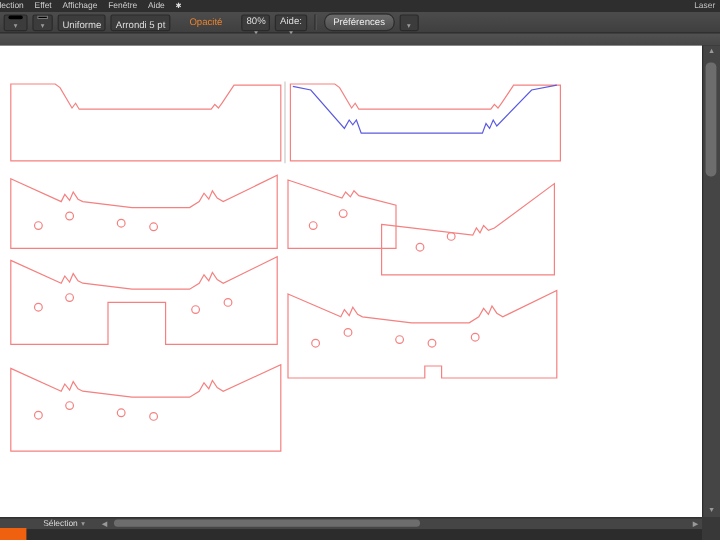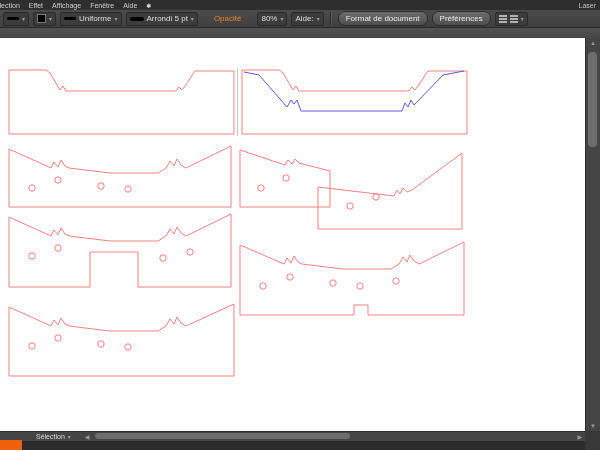--- a/index.html
+++ b/index.html
@@ -11,21 +11,21 @@
   #menubar .mi{white-space:nowrap;}
   #menubar .first{margin-left:-9px;}
   #menubar .star{color:#e0e0e0;font-size:6px;}
   #menubar .spacer{flex:1;}
   #menubar .right{margin-right:4px;color:#c0c0c0;}
   #controlbar{left:0;top:10px;width:600px;height:18px;
     background:linear-gradient(#4c4c4c,#3f3f3f);border-bottom:1px solid #2a2a2a;
     display:flex;align-items:center;gap:4px;padding-left:3px;box-sizing:border-box;}
   .w{height:12px;display:flex;align-items:center;background:#3c3c3c;
     border:1px solid #2a2a2a;border-radius:2px;font-size:8px;color:#ddd;
-    padding:0 3px;gap:3px;white-space:nowrap;}
+    padding:0 3px;gap:3px;white-space:nowrap;flex-direction:column;}
   .arr{font-size:6px;color:#9a9a9a;line-height:1;}
   .swatch{width:7px;height:7px;background:#000;border:1px solid #777;}
   .bar-prev{width:12px;height:3px;background:#000;border-radius:2px;}
   .brush-prev{width:14px;height:4px;background:#000;border-radius:3px;}
   .olink{font-size:8px;color:#e8832f;margin:0 12px;white-space:nowrap;}
   .sep{width:1px;height:13px;background:#2c2c2c;border-right:1px solid #5a5a5a;margin:0 2px;}
   .btn{height:13px;display:flex;align-items:center;padding:0 7px;border-radius:7px;
     background:linear-gradient(#6b6b6b,#4e4e4e);border:1px solid #2c2c2c;
     font-size:8px;color:#ececec;white-space:nowrap;}
   .align-ic{width:8px;height:8px;background:
@@ -89,21 +89,20 @@
   <span class="olink">Opacité</span>
   <div class="w">
     <span>80%</span>
     <span class="arr">▾</span>
   </div>
   <div class="w">
     <span>Aide:</span>
     <span class="arr">▾</span>
   </div>
   <div class="sep"></div>
-  <div class="btn">Format de document</div>
   <div class="btn">Préférences</div>
   <div class="w">
     <span class="align-ic"></span>
     <span class="align-ic"></span>
     <span class="arr">▾</span>
   </div>
 </div>
 
 <div id="substrip" class="abs"></div>
 

